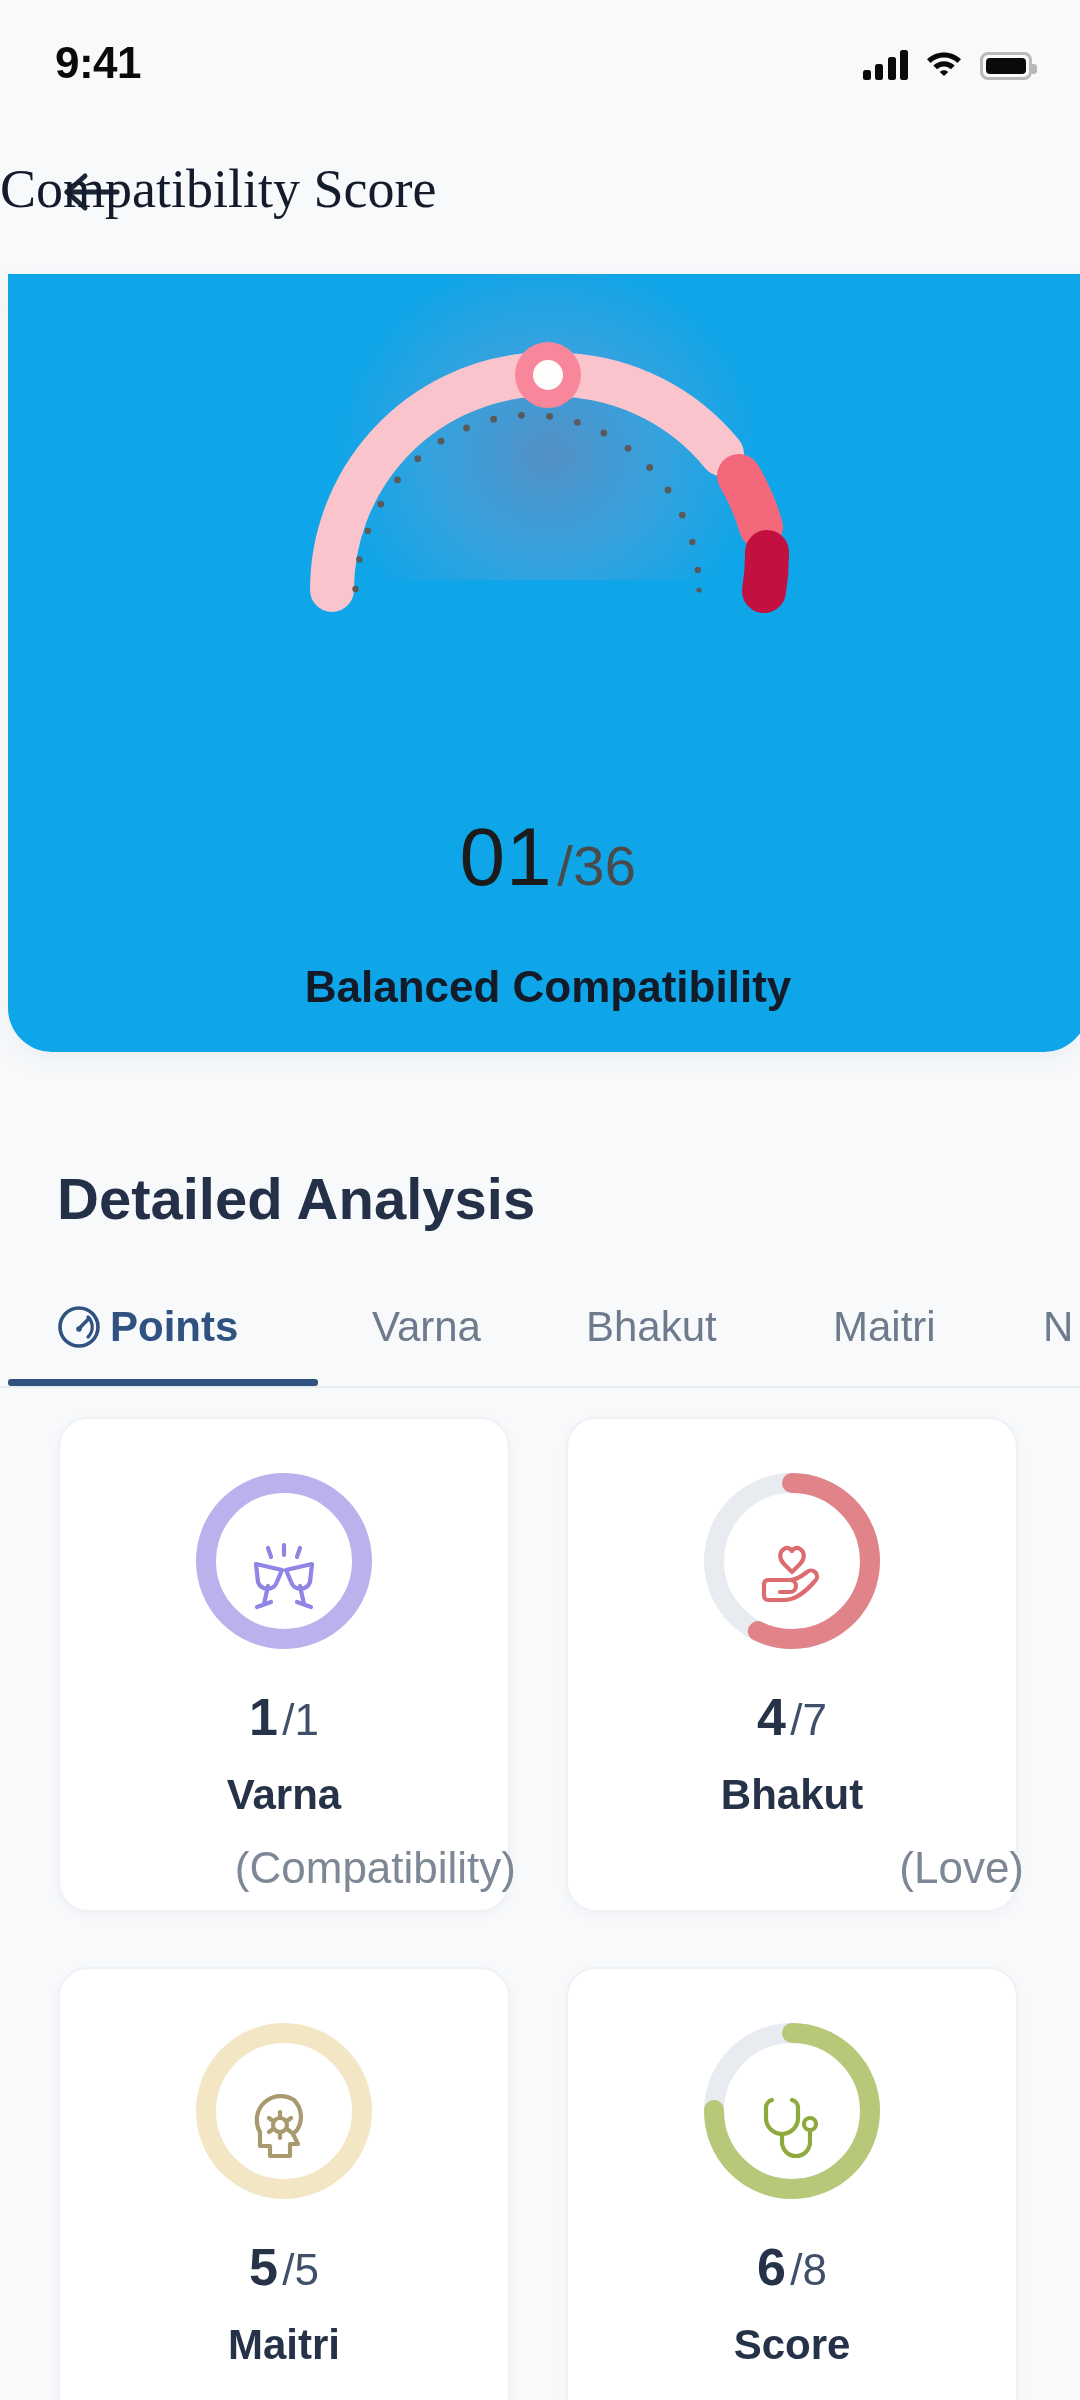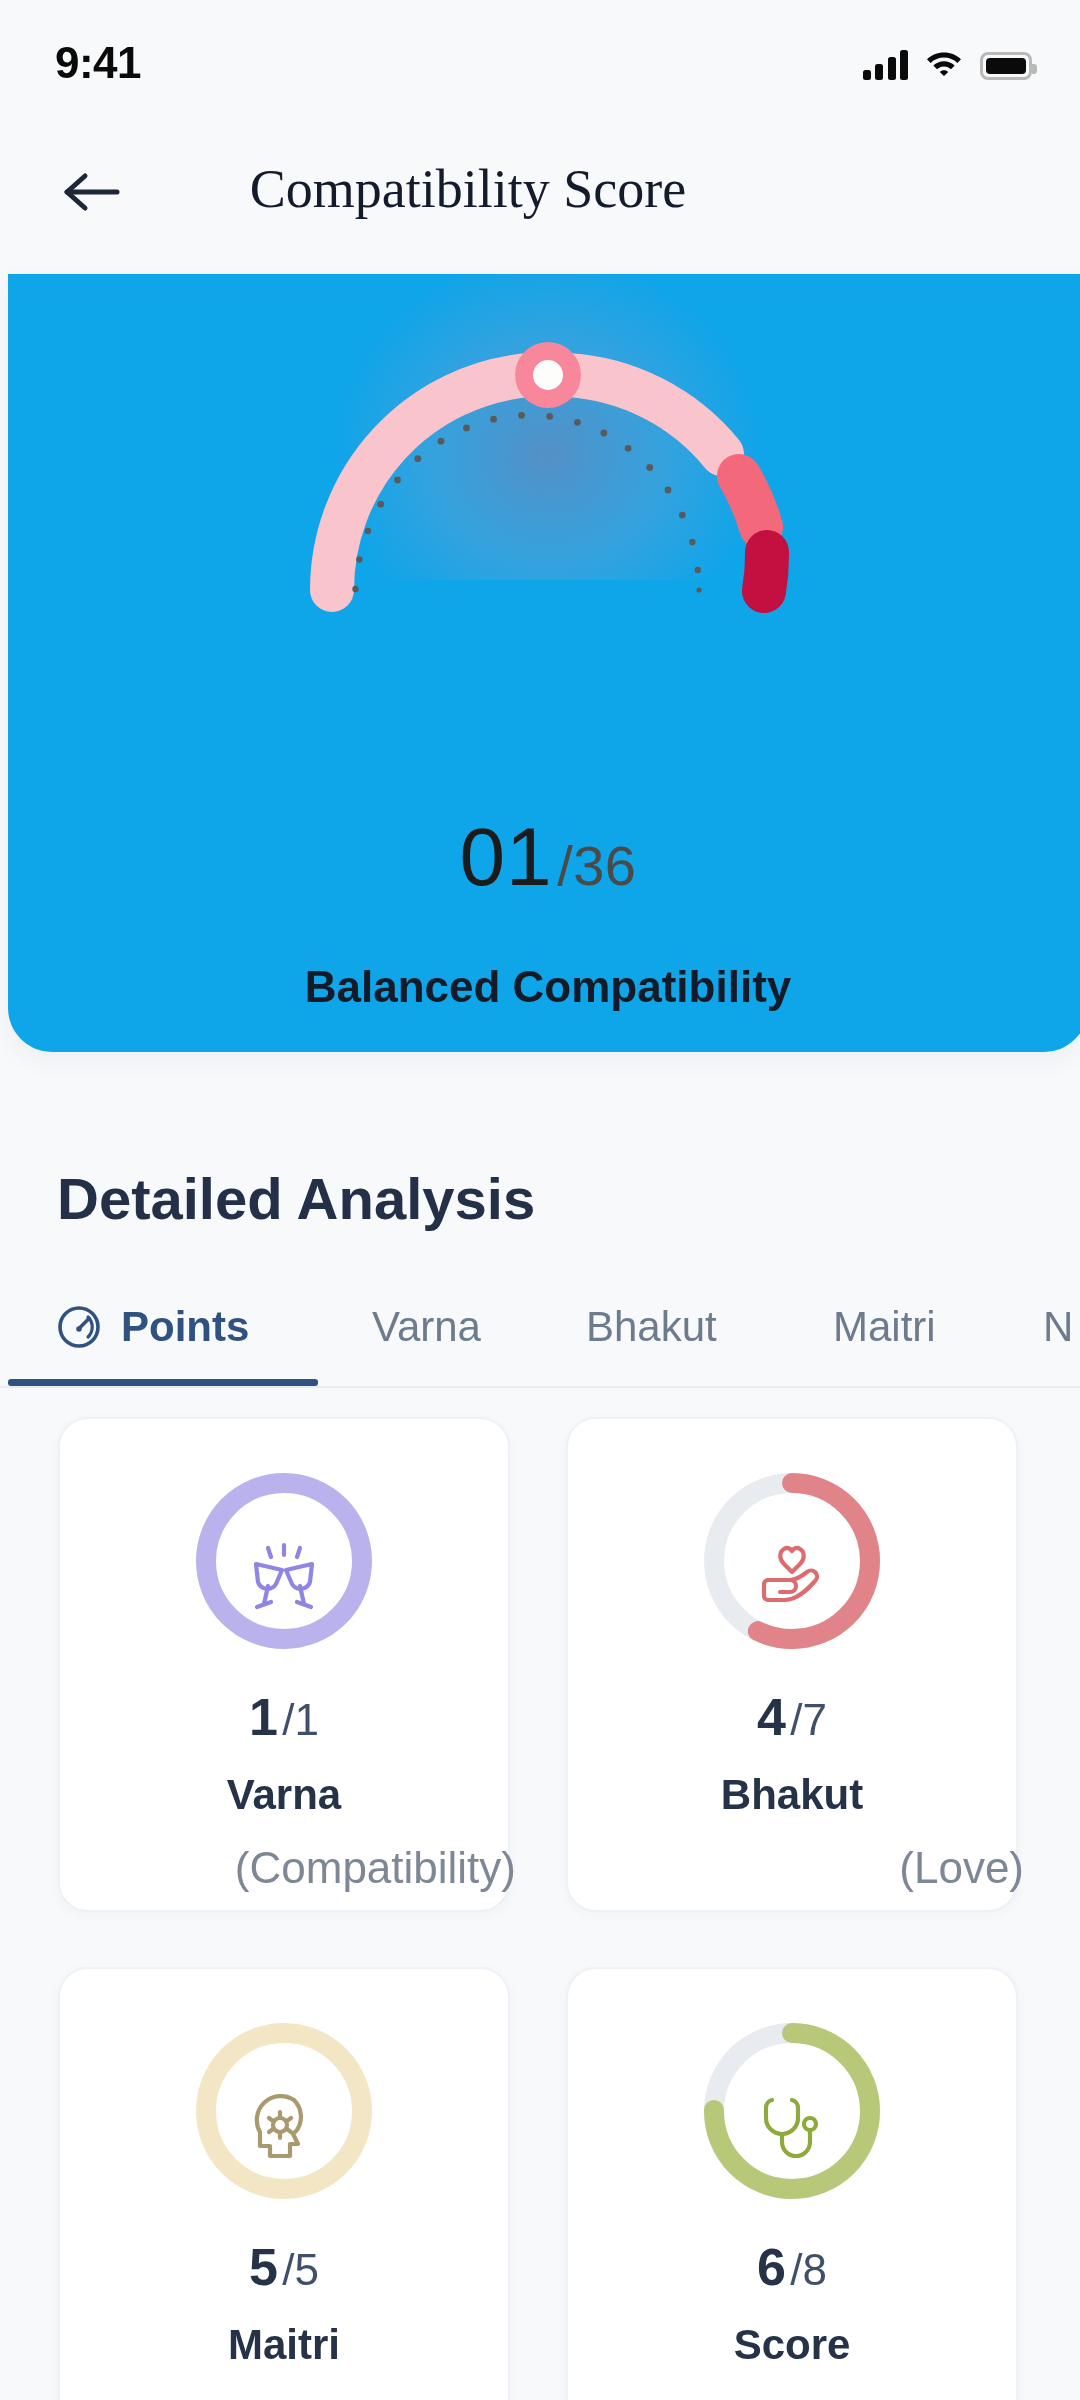--- a/index.html
+++ b/index.html
@@ -31,22 +31,22 @@
   .batt i { position:absolute; left:3px; top:3px; bottom:3px; width:calc(100% - 6px);
      background:#0a0a0a; border-radius:4px; }
 
   
   #navbar { position:absolute; top:140px; left:0; width:1080px; height:105px; }
   #back-btn {
     position:absolute; left:52px; top:16px; width:80px; height:72px;
     display:flex; align-items:center; justify-content:center; cursor:pointer;
   }
   #page-title {
-    position:absolute; left:0; top:18px; width:888px; text-align:center;
-    font-family:"Liberation Serif", serif; font-size:54px; color:#141c2b;padding-left:48px;
+    position:absolute; left:0; top:18px; width:888px; text-align:left;
+    font-family:"Liberation Serif", serif; font-size:54px; color:#141c2b;
   }
 
   
   #score-card {
     position:absolute; top:274px; left:8px; width:1080px; height:778px;
     background:#0ea5e9; border-radius:0 0 44px 44px;
     box-shadow:0 8px 26px rgba(60,70,90,0.055);
     overflow:hidden;
   }
   #gauge-wrap { position:absolute; top:16px; left:0; width:1080px; height:380px; }
@@ -75,21 +75,21 @@
     position:absolute; top:1165px; left:57px;
     font-size:58px; font-weight:bold; color:#233047;
   }
 
   #tabs {
     position:absolute; top:1268px; left:0; width:1080px; height:120px;
     border-bottom:2px solid #e9edf2;
   }
   .tab {
     position:absolute; top:0; height:118px;
-    display:flex; align-items:center; gap:18px; cursor:pointer;
+    display:flex; align-items:center; gap:7px; cursor:pointer;
   }
   .tab-label { font-size:42px; color:#6d7b8d; white-space:nowrap; }
   .tab.active .tab-label { color:#2f5280; font-weight:bold; }
   #tab-underline {
     position:absolute; left:8px; bottom:0; width:310px; height:7px;
     background:#2f5280; border-radius:3px;
   }
 
   
   #metric-grid {

